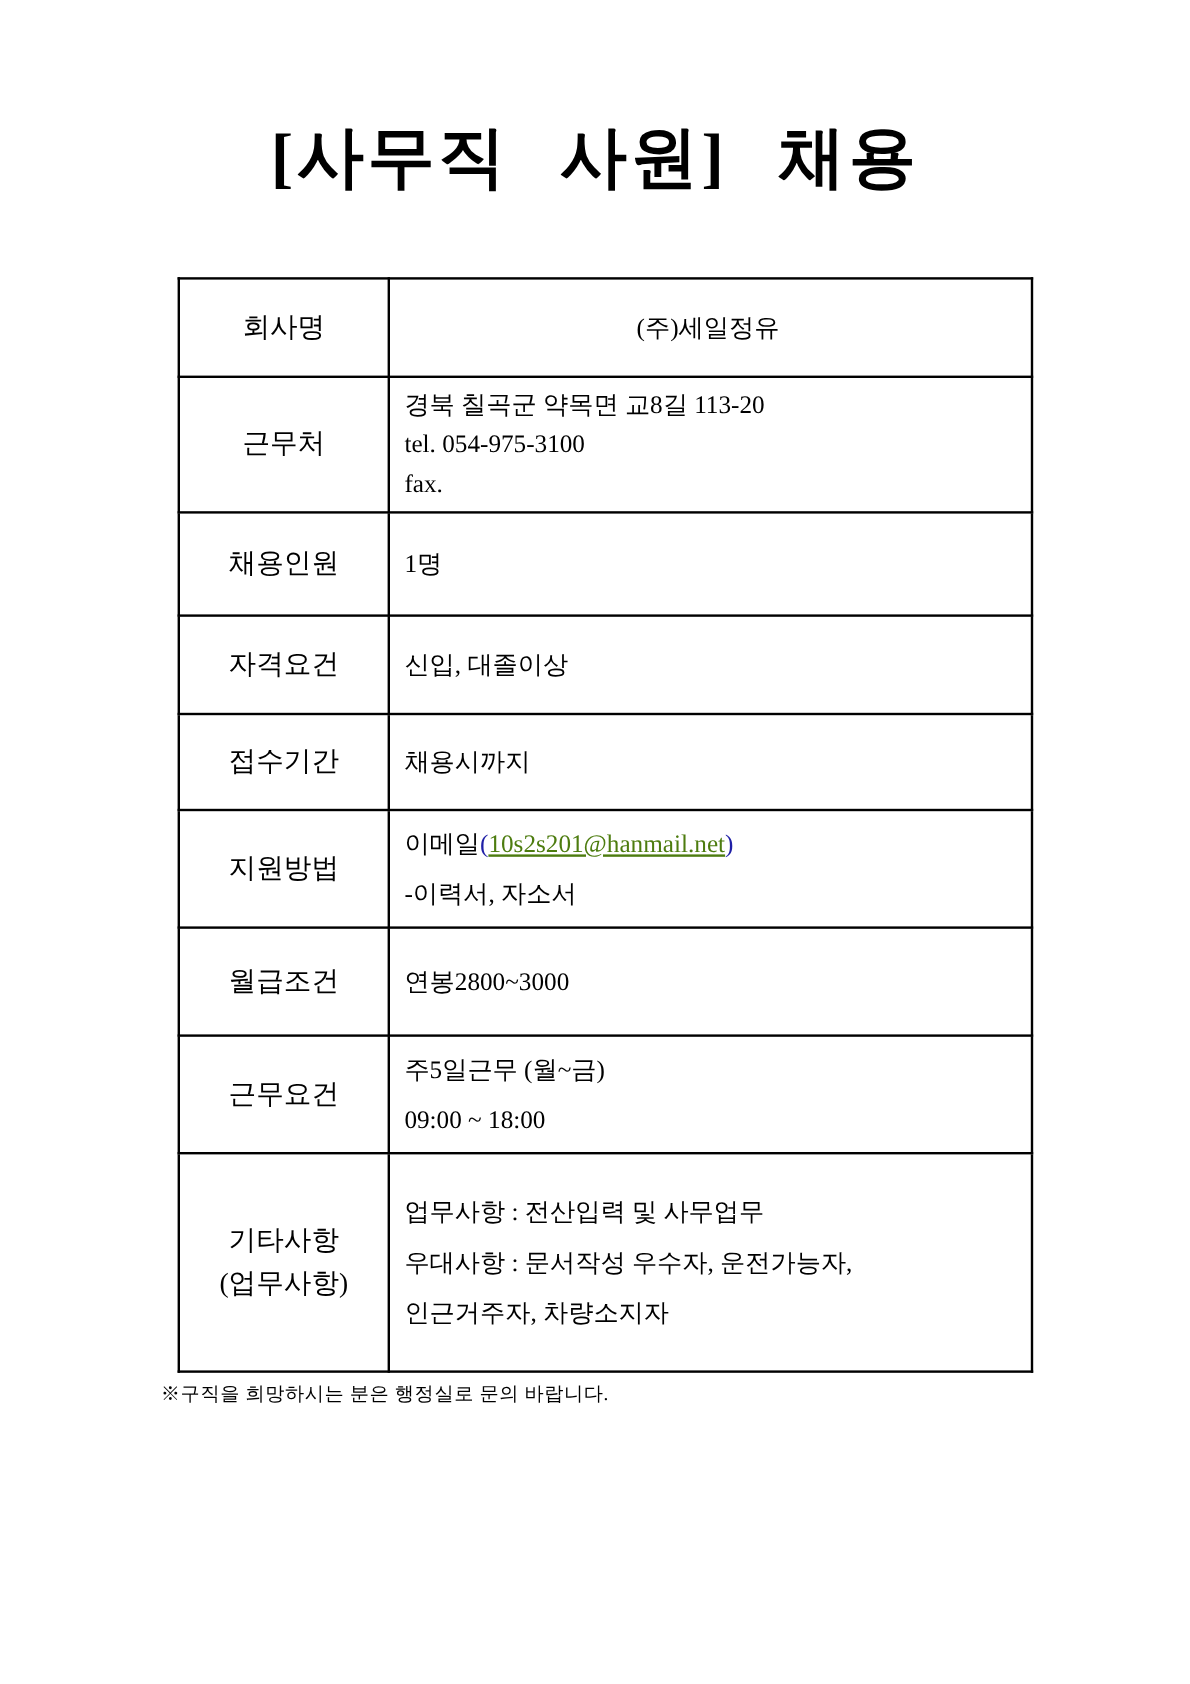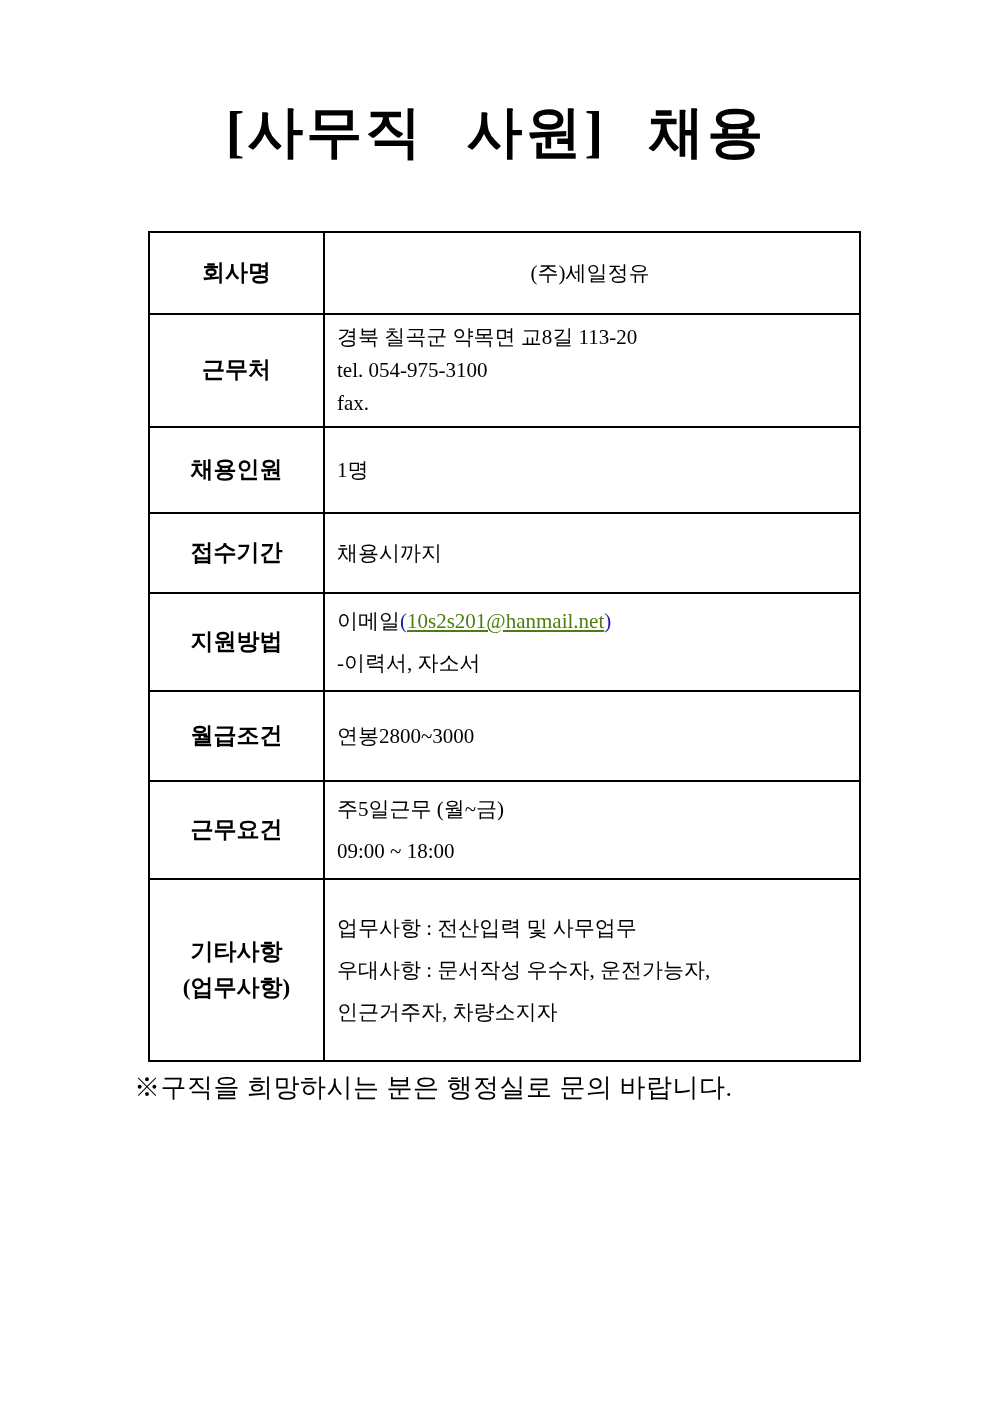--- a/index.html
+++ b/index.html
@@ -34,21 +34,21 @@
     margin: 62px 0 0 148px;
     width: 713px;
   }
   .info-table td {
     border: 2px solid #000000;
     vertical-align: middle;
   }
   td.label {
     width: 175px;
     text-align: center;
-    font-weight: bold;
+    font-weight: normal;
     font-size: 23px;
     line-height: 36px;
     padding: 0 4px;
   }
   td.value {
     font-size: 21px;
     line-height: 42px;
     padding: 6px 10px 6px 12px;
     text-align: left;
   }
@@ -66,21 +66,21 @@
   tr.h-salary   { height: 90px; }
   tr.h-workcond { height: 85px; }
   tr.h-other    { height: 182px; }
   .link-blue { color: #1f1fa6; }
   a.email-link {
     color: #4d7c0f;
     text-decoration: underline;
   }
   .footnote {
     margin: 8px 0 0 134px;
-    font-size: 26px;
+    font-size: 16px;
     letter-spacing: 0.5px;
   }
 </style>
 </head>
 <body>
 
 <div class="page">
 
   <h1 class="title">[사무직 사원] 채용</h1>
 
@@ -99,20 +99,24 @@
           <div class="line">tel. 054-975-3100</div>
           <div class="line">fax.</div>
         </td>
       </tr>
 
       <tr class="h-hires">
         <td class="label">채용인원</td>
         <td class="value">1명</td>
       </tr>
 
+      <tr class="h-qual">
+        <td class="label">자격요건</td>
+        <td class="value">신입, 대졸이상</td>
+      </tr>
 
       <tr class="h-period">
         <td class="label">접수기간</td>
         <td class="value">채용시까지</td>
       </tr>
 
       <tr class="h-method">
         <td class="label">지원방법</td>
         <td class="value">
           <div class="line"><span>이메일</span><span class="link-blue">(</span><a href="#" class="email-link">10s2s201@hanmail.net</a><span class="link-blue">)</span></div>

